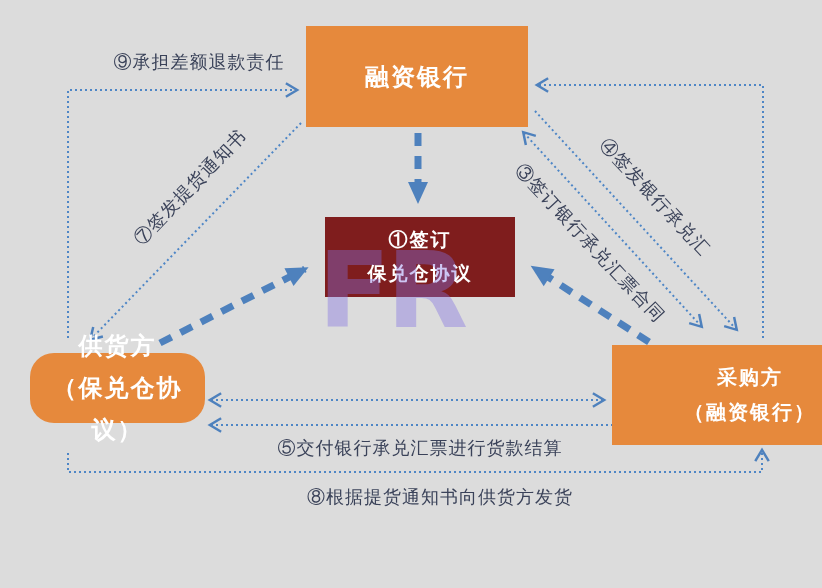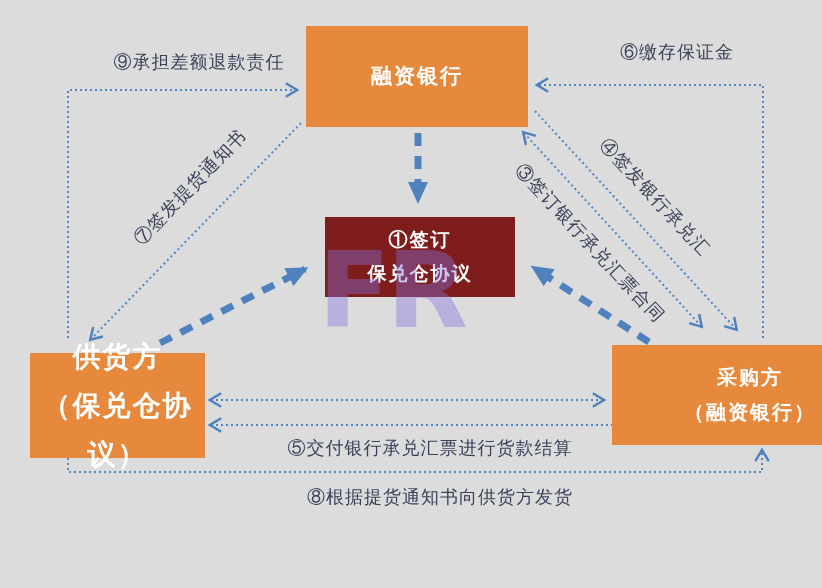--- a/index.html
+++ b/index.html
@@ -8,37 +8,37 @@
     font-family:"Liberation Serif","DejaVu Serif",serif;overflow:hidden;
   }
   .arrows{position:absolute;left:0;top:0;z-index:1;}
   .node{
     position:absolute;display:flex;flex-direction:column;align-items:center;
     justify-content:center;color:#ffffff;font-weight:bold;text-align:center;
     z-index:2;letter-spacing:2px;line-height:1.75;
   }
   .node.orange{background:#e6893c;}
   .node.blue{background:#7f1d1d;align-items:center;}
-  #node-bank{left:306px;top:26px;width:222px;height:101px;font-size:21px;}
+  #node-bank{left:306px;top:26px;width:222px;height:101px;font-size:24px;}
   #node-agreement{left:325px;top:217px;width:190px;height:80px;font-size:19px;line-height:1.8;}
-  #node-supplier{left:30px;top:353px;width:175px;height:105px;font-size:28px;}
+  #node-supplier{left:30px;top:353px;width:175px;height:70px;font-size:24px;border-radius:24px;}
   #node-purchaser{left:612px;top:345px;width:180px;height:100px;font-size:20px;padding-left:48px;}
   .elabel{
     position:absolute;transform:translate(-50%,-50%);font-size:18px;color:#3a4259;
     white-space:nowrap;letter-spacing:1px;z-index:3;
   }
   .elabel.rot-left{transform:translate(-50%,-50%) rotate(-46deg);}
   .elabel.rot-right{transform:translate(-50%,-50%) rotate(47deg);}
   #label-e9{left:175px;top:62px;margin-left:24px;}
   #label-e6{left:677px;top:52px;}
   #label-e7{left:190px;top:187px;}
   #label-e3{left:590px;top:243px;}
   #label-e4{left:655px;top:197px;}
   #label-e2{left:410px;top:372px;}
-  #label-e5{left:420px;top:448px;margin-left:10px;}
+  #label-e5{left:420px;top:448px;}
   #label-e8{left:440px;top:497px;}
   .watermark{
     position:absolute;left:318px;top:238px;z-index:4;pointer-events:none;
     font-family:"DejaVu Sans","Liberation Sans",sans-serif;font-weight:bold;
     font-size:106px;line-height:1;letter-spacing:-4px;color:rgba(130,112,224,0.40);
   }
   .caption{
     position:absolute;left:50%;top:551px;transform:translateX(-50%);
     font-size:20px;font-weight:bold;color:#141414;letter-spacing:1px;z-index:3;
     white-space:nowrap;
@@ -90,21 +90,20 @@
     <span>供货方</span>
     <span>（保兑仓协议）</span>
   </div>
 
   <div class="node orange" id="node-purchaser">
     <span>采购方</span>
     <span>（融资银行）</span>
   </div>
 
   <div class="elabel" id="label-e9">⑨承担差额退款责任</div>
-  <div class="elabel" id="label-e6">⑥缴存保证金</div>
   <div class="elabel rot-left" id="label-e7">⑦签发提货通知书</div>
   <div class="elabel rot-right" id="label-e3">③签订银行承兑汇票合同</div>
   <div class="elabel rot-right" id="label-e4">④签发银行承兑汇</div>
   <div class="elabel" id="label-e5">⑤交付银行承兑汇票进行货款结算</div>
   <div class="elabel" id="label-e8">⑧根据提货通知书向供货方发货</div>
 
   <div class="watermark">FR</div>
 
 
 </div>

